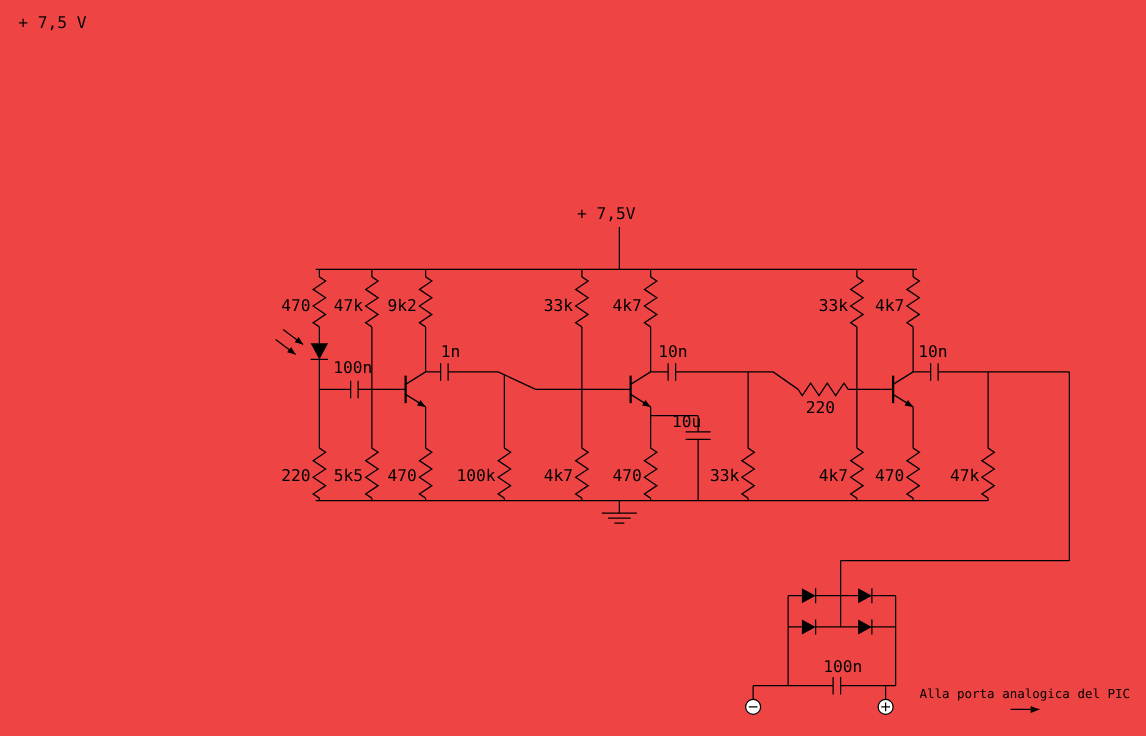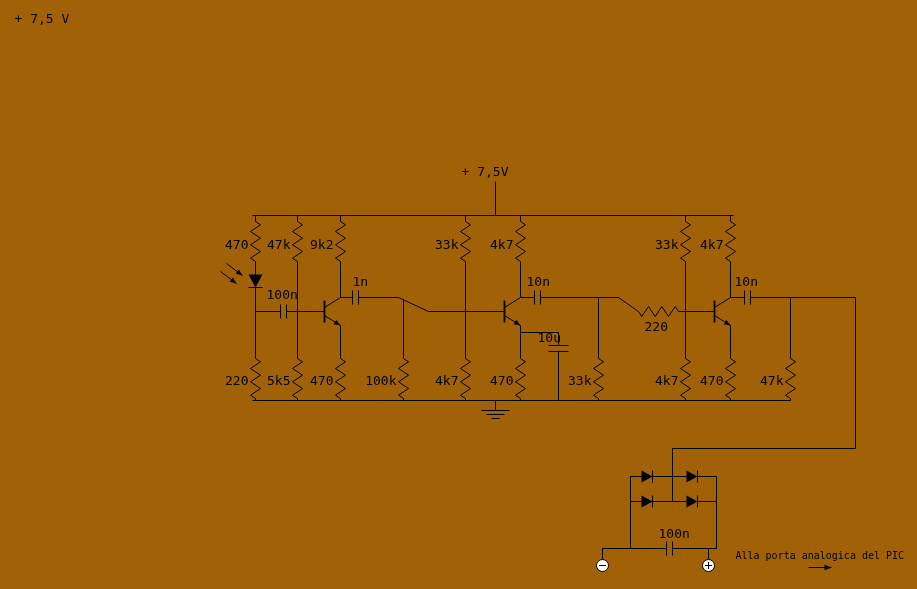--- a/index.html
+++ b/index.html
@@ -1,16 +1,16 @@
 <!DOCTYPE html>
 <html><head>
 <meta charset="utf-8">
 <style>
   html,body{margin:0;padding:0;background:#fff}
-  .page{position:relative;width:917px;height:589px;background:#a16207;overflow:hidden}
+  .page{position:relative;width:917px;height:589px;background:#ef4444;overflow:hidden}
   svg{display:block}
   #schematic line,#schematic polyline{stroke:#000;stroke-width:1;fill:none}
   #schematic circle{stroke:#000;stroke-width:1;fill:#fff}
   #schematic .f{fill:#000;stroke:none}
   #schematic .bar{stroke-width:1.8}
   #schematic text{font-family:"DejaVu Sans Mono","Liberation Mono",monospace;font-size:13px;fill:#000}
   #schematic text.small{font-size:10px}
 </style>
 </head>
 <body>

